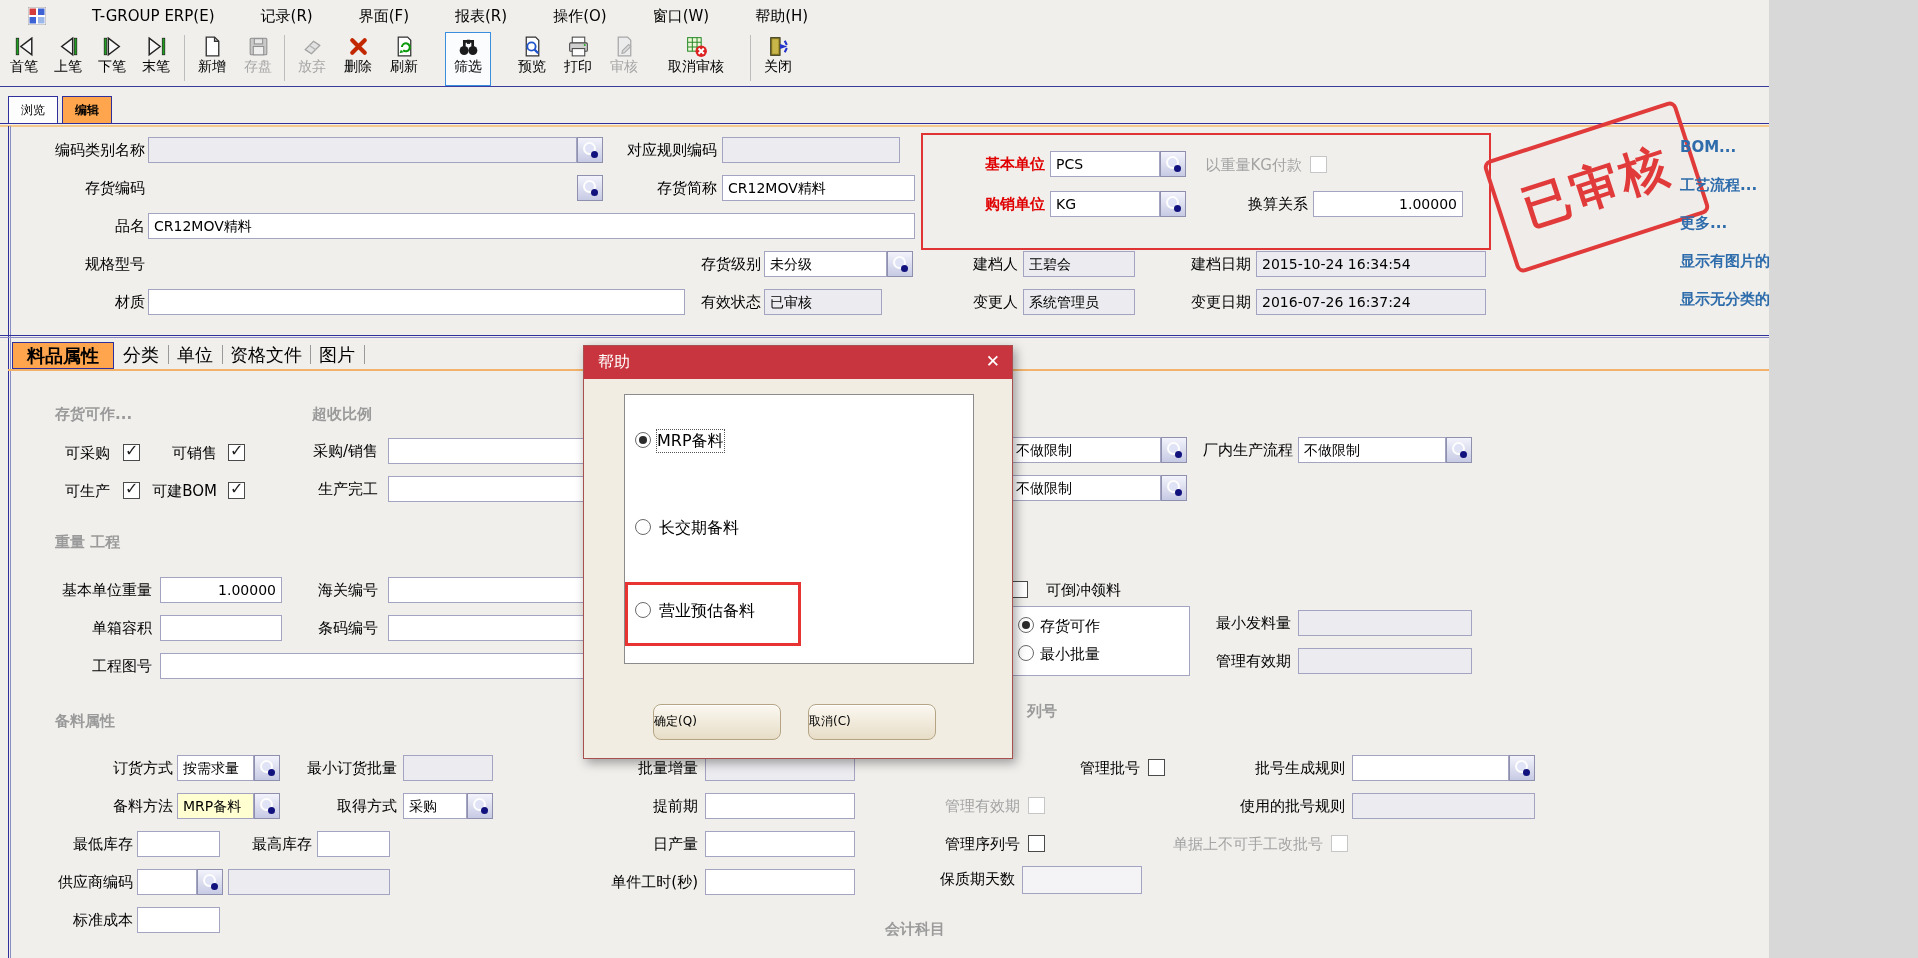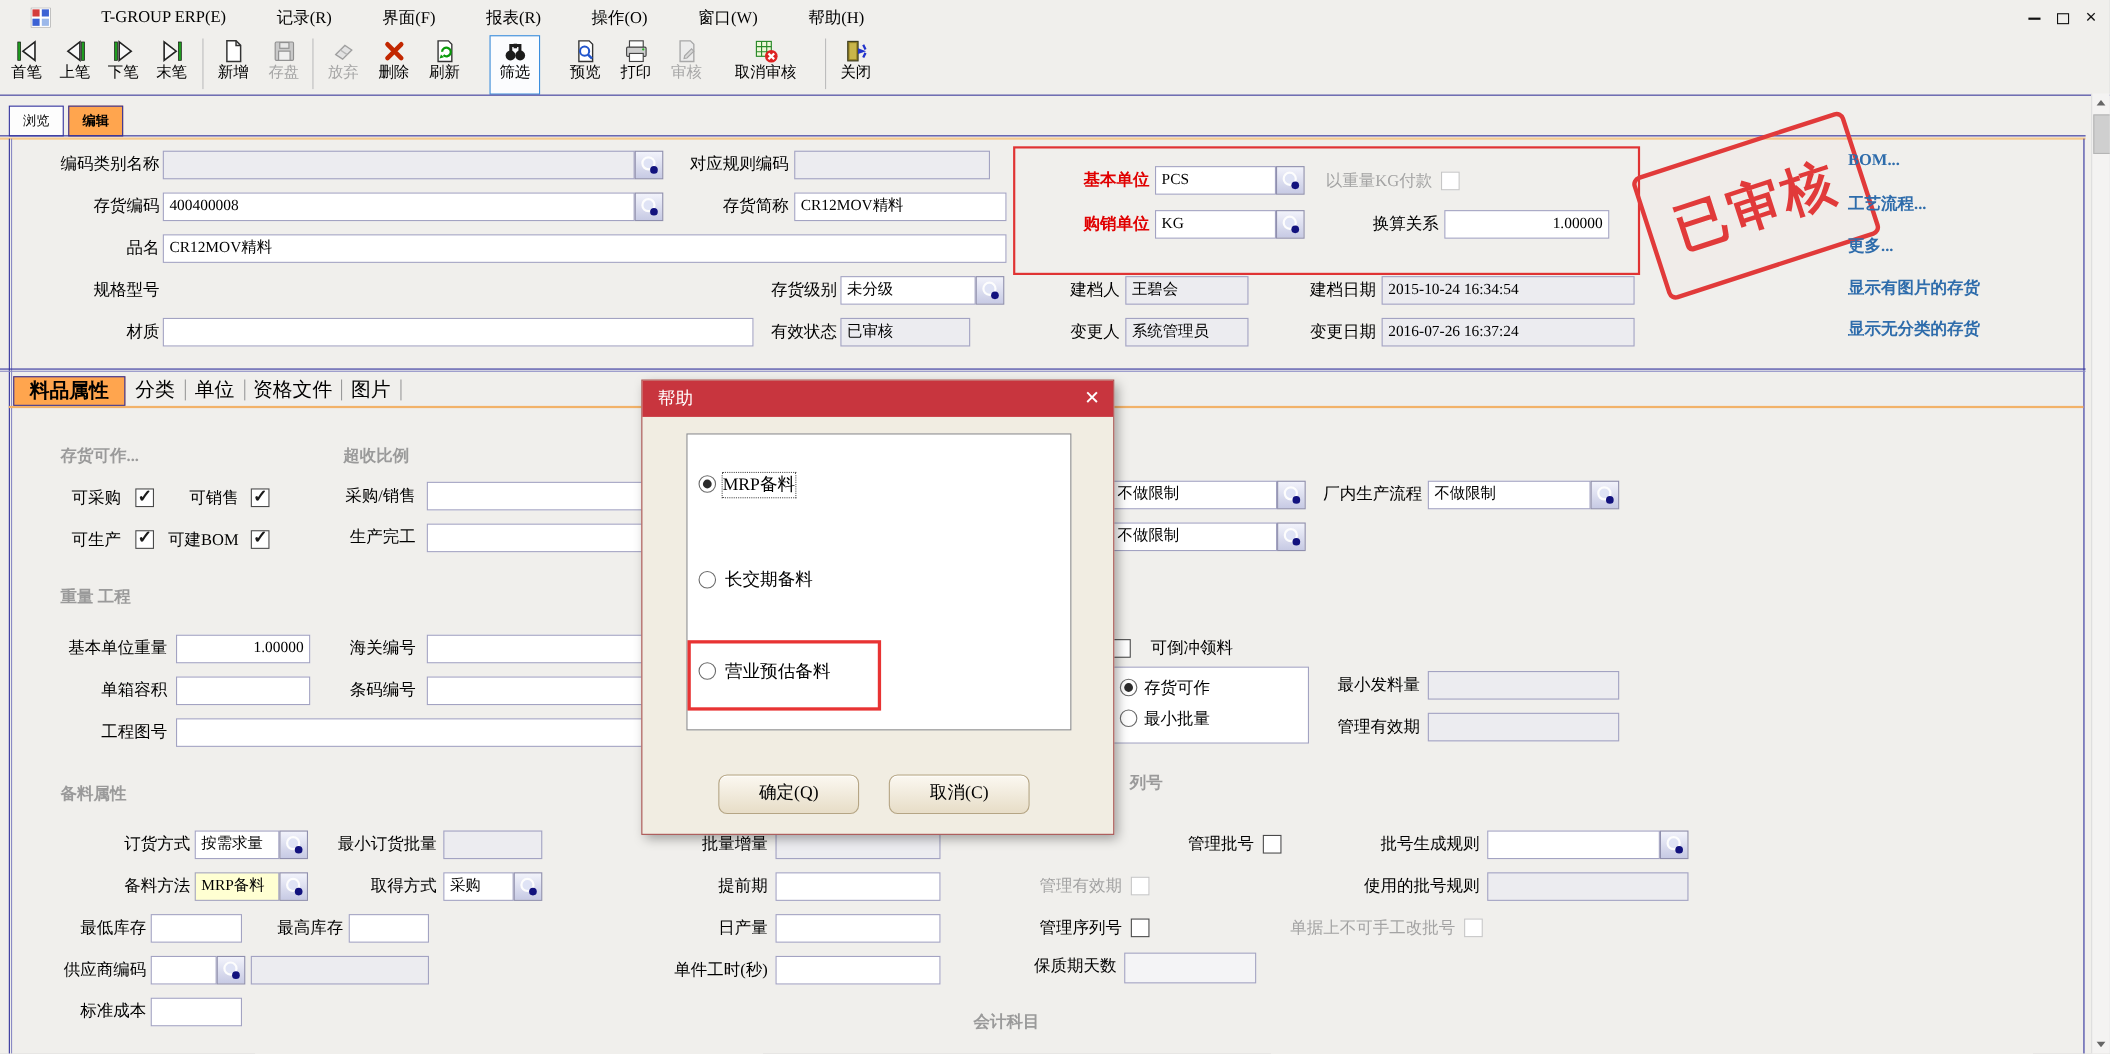--- a/index.html
+++ b/index.html
@@ -1,17 +1,17 @@
 <!DOCTYPE html>
 <html><head>
 <meta charset="utf-8">
 <style>
   html,body{margin:0;padding:0;background:#d8d8d8;}
   body{font-family:"DejaVu Sans","Liberation Sans",sans-serif;}
-  #screen{position:relative;width:1918px;height:958px;background:#f0efec;overflow:hidden;font-family:Liberation Serif, serif;}
+  #screen{position:relative;width:1769px;height:958px;background:#f0efec;overflow:hidden;}
   
   #menubar{position:absolute;left:0;top:0;width:1918px;height:32px;display:flex;align-items:center;font-size:15px;color:#000;}
   #menubar .appicon{margin:0 0 0 28px;width:18px;height:18px;}
   #menubar .mitem{margin-left:46px;white-space:nowrap;cursor:default;}
   .wc{position:absolute;top:7px;width:18px;height:18px;text-align:center;line-height:18px;font-size:13px;color:#111;}
   .wc-bar{display:inline-block;width:11px;height:2px;background:#111;vertical-align:middle;}
   .wc-box{display:inline-block;width:9px;height:8px;border:1.5px solid #111;vertical-align:middle;}
   #toolbar{position:absolute;left:0;top:32px;width:1918px;height:54px;}
   .tbtn{position:absolute;top:1px;width:44px;height:52px;text-align:center;font-size:14px;color:#000;cursor:default;}
   .tbtn svg{display:block;margin:1px auto 0;width:25px;height:25px;}
@@ -51,21 +51,21 @@
   #stamp{position:absolute;left:1495px;top:128px;width:195px;height:110px;border:4px solid #e13a3a;border-radius:8px;transform:rotate(-18deg);color:#e13a3a;font-size:48px;font-weight:bold;display:flex;align-items:center;justify-content:center;letter-spacing:3px;background:rgba(255,80,80,0.02);}
   
   #dialog{position:absolute;left:583px;top:345px;width:428px;height:412px;background:#f1ede2;border:1px solid #a85050;box-shadow:3px 4px 10px rgba(0,0,0,.35);z-index:50;}
   #dialog .titlebar{position:absolute;left:0;top:0;width:100%;height:33px;background:#c8353e;}
   #dialog .title{position:absolute;left:14px;top:6px;color:#fff;font-size:16px;}
   #dialog .close{position:absolute;right:12px;top:5px;color:#fff;font-size:17px;cursor:pointer;}
   #dialog .listbox{position:absolute;left:40px;top:48px;width:348px;height:268px;background:#fff;border:1px solid #8b8b8b;}
   #dialog .optlbl{position:absolute;font-size:16px;color:#000;white-space:nowrap;height:22px;line-height:22px;}
   #dialog .focusbox{outline:1px dotted #555;}
   #dialog .redhl{position:absolute;left:41px;top:236px;width:170px;height:58px;border:3px solid #e83333;}
-  .dbtn{position:absolute;top:358px;width:126px;height:34px;border:1px solid #b5a584;border-radius:8px;background:linear-gradient(180deg,#fbf8f1,#e7ddc7);font-size:16px;text-align:center;line-height:32px;cursor:pointer;box-shadow:inset 0 1px 0 #fff;}
+  .dbtn{position:absolute;top:358px;width:126px;height:34px;border:1px solid #b5a584;border-radius:8px;background:linear-gradient(180deg,#fbf8f1,#e7ddc7);font-size:12px;line-height:32px;cursor:pointer;box-shadow:inset 0 1px 0 #fff;}
   
   #vscroll{position:absolute;left:1901px;top:85px;width:17px;height:873px;background:#f4f3f2;border-left:1px solid #ddd;}
   .sbbtn{position:absolute;left:0;width:16px;height:17px;}
   .tri-up{width:0;height:0;border-left:4px solid transparent;border-right:4px solid transparent;border-bottom:5px solid #666;margin:6px auto 0;}
   .tri-dn{width:0;height:0;border-left:4px solid transparent;border-right:4px solid transparent;border-top:5px solid #666;margin:6px auto 0;}
   .sbthumb{position:absolute;left:1px;top:19px;width:14px;height:34px;background:#cfcfcf;border:1px solid #b5b5b5;}
 </style>
 </head>
 <body>
 
@@ -221,21 +221,20 @@
   <div class="vline" style="left:10px;top:126px;height:832px;background:#8a8ac4;"></div>
   <div class="vline" style="left:1894px;top:126px;height:832px;background:#30309c;"></div>
 
   <div class="lbl" style="left:20px;width:125px;top:137px;">编码类别名称</div>
   <div class="fld gray" style="left:148px;top:137px;width:429px;"></div>
   <div class="lkp" style="left:577px;top:137px;"></div>
   <div class="lbl" style="left:592px;width:125px;top:137px;">对应规则编码</div>
   <div class="fld gray" style="left:722px;top:137px;width:178px;"></div>
 
   <div class="lbl" style="left:40px;width:105px;top:175px;">存货编码</div>
-  <div class="fld" style="left:148px;top:175px;width:429px;">400400008</div>
   <div class="lkp" style="left:577px;top:175px;"></div>
   <div class="lbl" style="left:612px;width:105px;top:175px;">存货简称</div>
   <div class="fld" style="left:722px;top:175px;width:193px;">CR12MOV精料</div>
 
   <div class="lbl" style="left:60px;width:85px;top:213px;">品名</div>
   <div class="fld" style="left:148px;top:213px;width:767px;">CR12MOV精料</div>
 
   <div class="lbl" style="left:45px;width:100px;top:251px;">规格型号</div>
   <div class="lbl" style="left:661px;width:100px;top:251px;">存货级别</div>
   <div class="fld" style="left:764px;top:251px;width:123px;">未分级</div>

